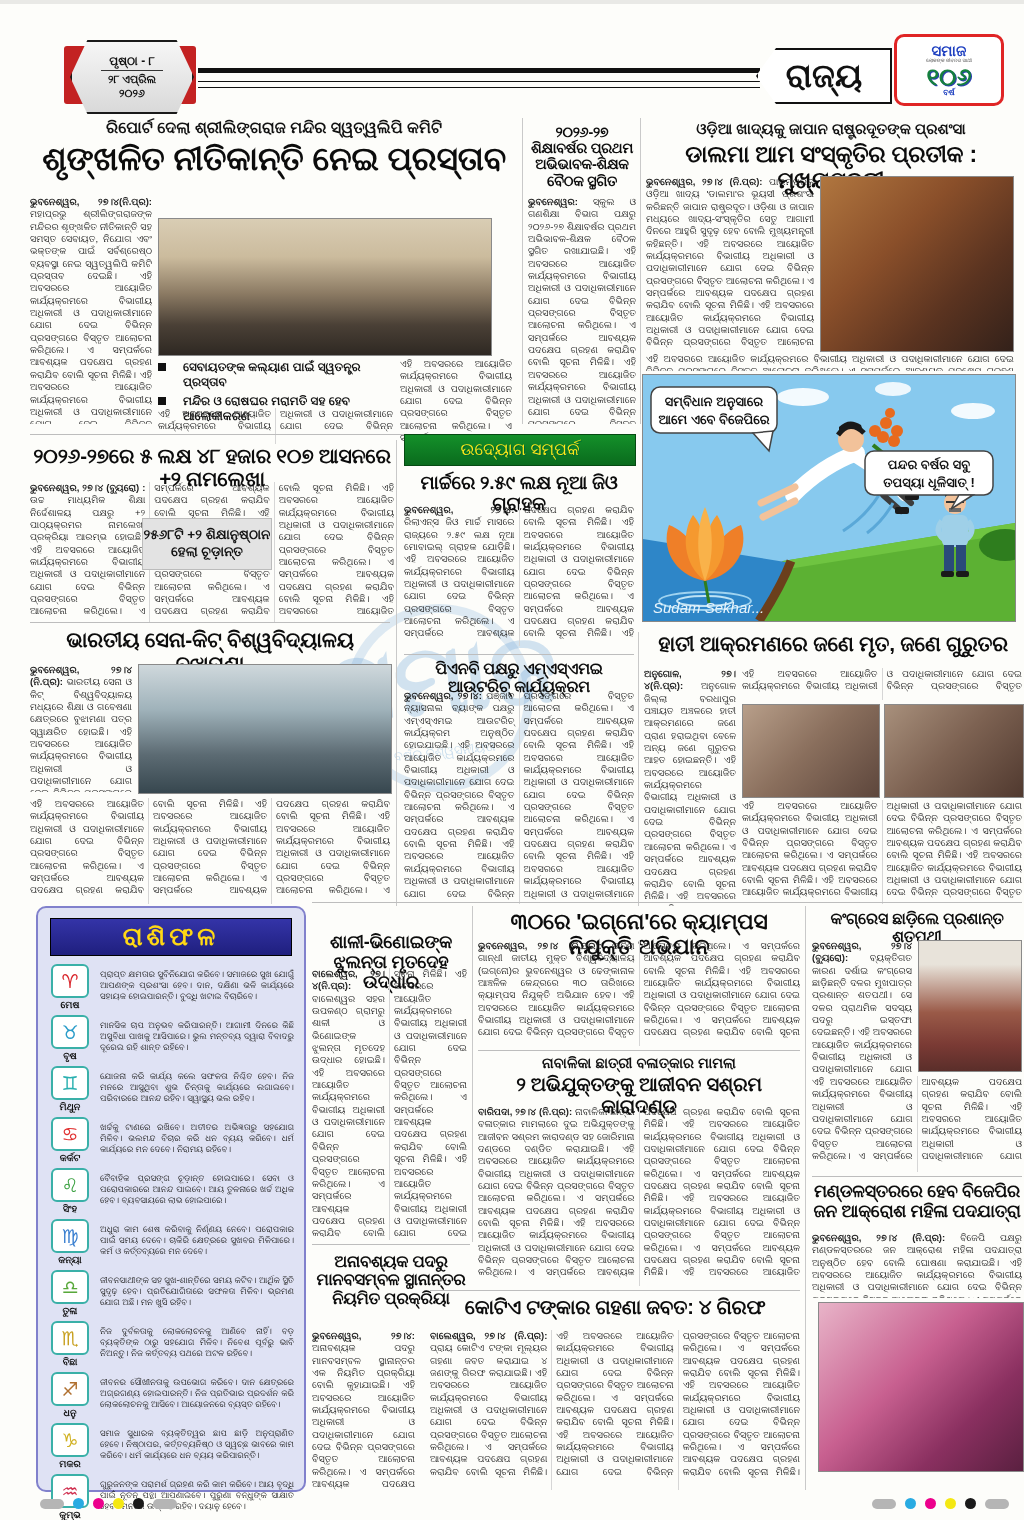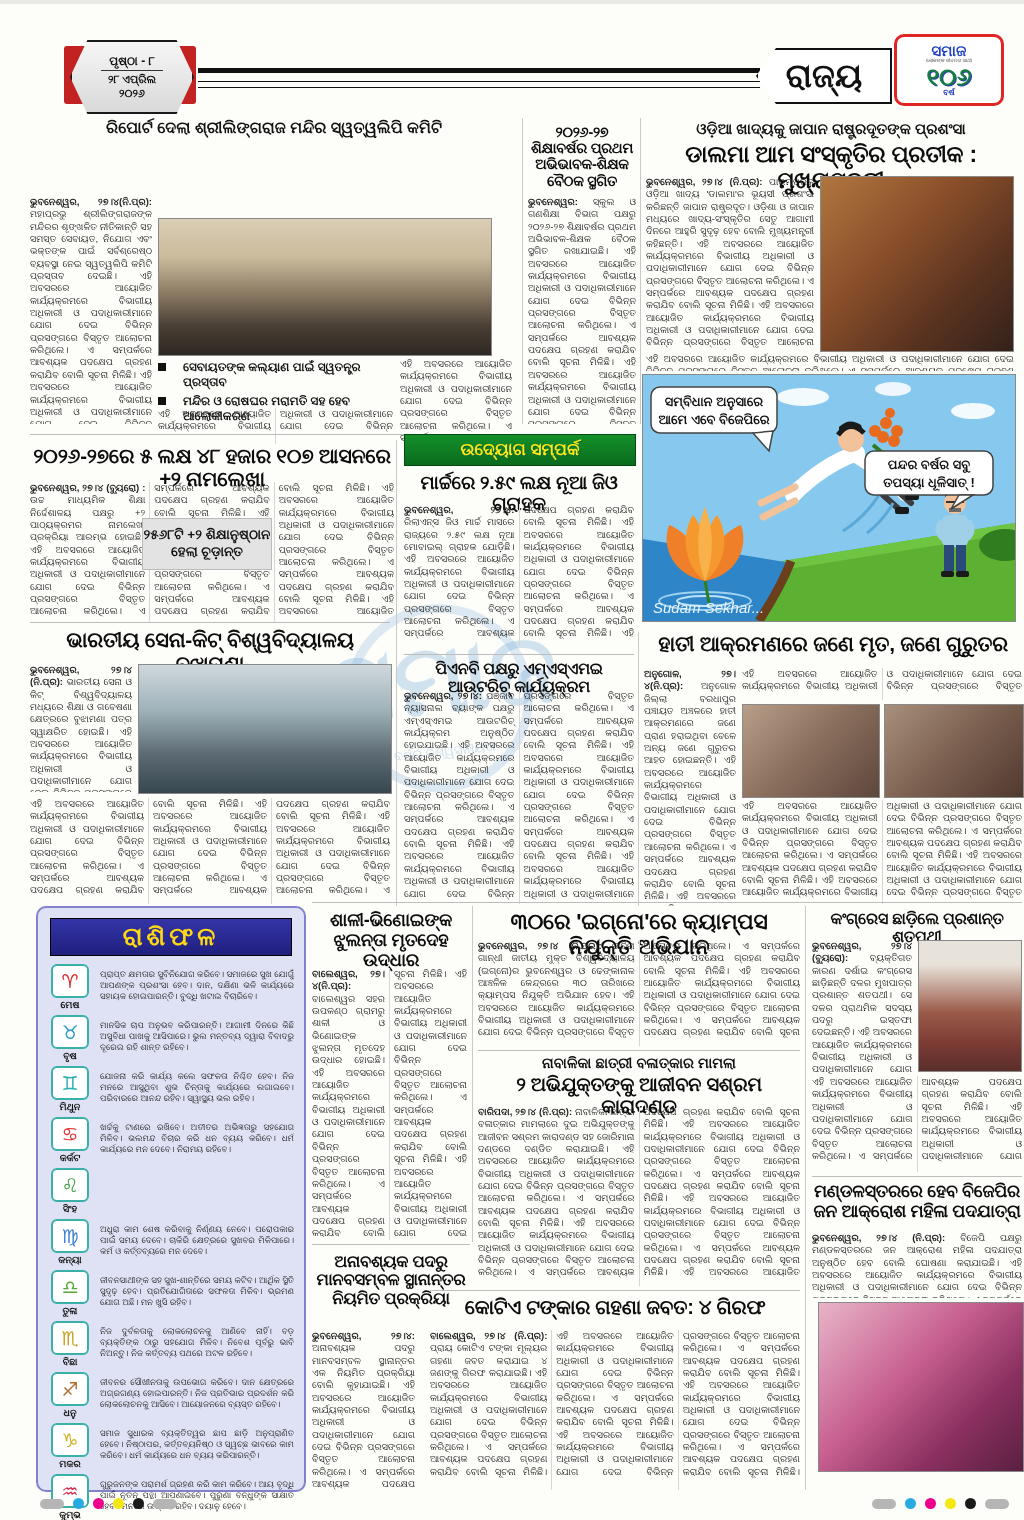--- a/index.html
+++ b/index.html
@@ -32,21 +32,21 @@
   .cols-3{column-count:3;column-gap:9px;column-rule:1px solid #d6d6d6;}
   .photo{border:1px solid #8a8a8a;}
   .hline{background:#bdbdbd;height:1px;}
   .vline{background:#cscsc;background:#c9c9c9;width:1px;}
   .bullet-row{display:flex;gap:17px;align-items:flex-start;font-weight:700;font-size:12px;line-height:1.25;}
   .bullet-sq{width:8px;height:8px;background:#111;margin-top:3px;flex:0 0 8px;}
   .inset-box{background:#e3e3e3;border:1px solid #bbb;display:flex;flex-direction:column;align-items:center;
         justify-content:center;font-weight:700;font-size:13.5px;text-align:center;line-height:1.25;}
   .green-banner{background:linear-gradient(180deg,#14902a,#0a6b1d);border:1px solid #064a13;display:flex;
         align-items:center;justify-content:center;}
-  .green-banner span{color:#ffe81a;font-weight:700;font-size:17px;text-shadow:1px 1px 0 #063;}
+  .green-banner span{color:#ffe81a;font-weight:400;font-size:17px;text-shadow:1px 1px 0 #063;}
   
   .horo{background:#dfe2f4;border:2px solid #8181cc;border-radius:10px;}
   .horo-title{background:linear-gradient(180deg,#3434a8,#1f1f7e);border:1px solid #000;margin:10px 12px 6px;
         height:36px;display:flex;align-items:center;justify-content:center;}
   .horo-title span{color:#ffd814;font-weight:700;font-size:25px;letter-spacing:4px;}
   .horo-row{display:flex;gap:8px;padding:2px 10px;align-items:center;}
   .horo-ic-wrap{flex:0 0 44px;text-align:center;}
   .horo-ic{width:34px;height:30px;margin:0 auto;background:#fff;border:2px solid #3ab0a8;border-radius:6px;
         display:flex;align-items:center;justify-content:center;font-size:19px;line-height:1;}
   .horo-nm{font-size:9.5px;font-weight:700;margin-top:1px;}
@@ -87,20 +87,21 @@
     <div class="mh-tag">ଲୋକଙ୍କ ଜୀବନର ସାଥୀ</div>
     <div class="mh-num">୧୦୬</div>
     <div class="mh-sub">ବର୍ଷ</div>
   </div>
 
   <div class="abs wm-ring" style="left:345px;top:600px;width:170px;height:170px;"></div>
   <div class="abs wm" style="left:330px;top:618px;">ସମାଜ</div>
   <div class="abs wm-small" style="left:352px;top:742px;">ଶତାଧିକ ବର୍ଷର ବିଶ୍ୱସନୀୟତା</div>
 
   <div class="abs kicker" style="left:30px;top:115px;width:488px;font-size:16px;">ରିପୋର୍ଟ ଦେଲା ଶ୍ରୀଲିଙ୍ଗରାଜ ମନ୍ଦିର ସ୍ୱତ୍ୱଲିପି କମିଟି</div>
+  <div class="abs headline" style="left:30px;top:137px;width:488px;font-size:33px;">ଶୃଙ୍ଖଳିତ ନୀତିକାନ୍ତି ନେଇ ପ୍ରସ୍ତାବ</div>
   <div class="abs body-text" style="left:30px;top:192px;width:122px;height:228px;">
     <span class="dl">ଭୁବନେଶ୍ୱର, ୨୭।୪(ନି.ପ୍ର): </span><span>ମହାପ୍ରଭୁ ଶ୍ରୀଲିଙ୍ଗରାଜଙ୍କ ମନ୍ଦିରର ଶୃଙ୍ଖଳିତ ନୀତିକାନ୍ତି ସହ ସମସ୍ତ ସେବାୟତ, ନିଯୋଗ ଏବଂ ଭକ୍ତଙ୍କ ପାଇଁ ସର୍ବଶ୍ରେଷ୍ଠ ବ୍ୟବସ୍ଥା ନେଇ ସ୍ୱତ୍ୱଲିପି କମିଟି ପ୍ରସ୍ତାବ ଦେଇଛି। </span><span>ଏହି ଅବସରରେ ଆୟୋଜିତ କାର୍ଯ୍ୟକ୍ରମରେ ବିଭାଗୀୟ ଅଧିକାରୀ ଓ ପଦାଧିକାରୀମାନେ ଯୋଗ ଦେଇ ବିଭିନ୍ନ ପ୍ରସଙ୍ଗରେ ବିସ୍ତୃତ ଆଲୋଚନା କରିଥିଲେ। ଏ ସମ୍ପର୍କରେ ଆବଶ୍ୟକ ପଦକ୍ଷେପ ଗ୍ରହଣ କରାଯିବ ବୋଲି ସୂଚନା ମିଳିଛି। ଏହି ଅବସରରେ ଆୟୋଜିତ କାର୍ଯ୍ୟକ୍ରମରେ ବିଭାଗୀୟ ଅଧିକାରୀ ଓ ପଦାଧିକାରୀମାନେ ଯୋଗ ଦେଇ ବିଭିନ୍ନ ପ୍ରସଙ୍ଗରେ ବିସ୍ତୃତ ଆଲୋଚନା କରିଥିଲେ। ଏ ସମ୍ପର୍କରେ ଆବଶ୍ୟକ ପଦକ୍ଷେପ ଗ୍ରହଣ କରାଯିବ ବୋଲି ସୂଚନା ମିଳିଛି। ଏହି ଅବସରରେ ଆୟୋଜିତ କାର୍ଯ୍ୟକ୍ରମରେ ବିଭାଗୀୟ ଅଧିକାରୀ ଓ ପଦାଧିକାରୀମାନେ ଯୋଗ ଦେଇ ବିଭିନ୍ନ ପ୍ରସଙ୍ଗରେ ବିସ୍ତୃତ ଆଲୋଚନା କରିଥିଲେ। ଏ ସମ୍ପର୍କରେ ଆବଶ୍ୟକ ପଦକ୍ଷେପ ଗ୍ରହଣ କରାଯିବ ବୋଲି ସୂଚନା ମିଳିଛି।</span>
   </div>
   <div class="abs photo" style="left:158px;top:214px;width:332px;height:136px;background:linear-gradient(180deg,#d9cdb4 0%,#cbbb9d 28%,#8b7a63 55%,#4a4036 78%,#2e2822 100%);"></div>
   <div class="abs" style="left:158px;top:356px;width:240px;">
     <div class="bullet-row">
         <span class="bullet-sq"></span>
         <span>ସେବାୟତଙ୍କ କଲ୍ୟାଣ ପାଇଁ ସ୍ୱତନ୍ତ୍ର ପ୍ରସ୍ତାବ</span>
       </div>
     <div class="bullet-row" style="margin-top:4px;">
@@ -282,20 +283,21 @@
             <div class="horo-ic" style="color: rgb(224, 48, 48);">♋</div>
             <div class="horo-nm">କର୍କଟ</div>
           </div>
           <div class="horo-tx">ଖର୍ଚ୍ଚକୁ ଟାଣରେ ରଖିବେ। ଅତୀତର ଅଭିଜ୍ଞତାରୁ ସହଯୋଗ ମିଳିବ। ଭଲମନ୍ଦ ବିଚାର କରି ଧନ ବ୍ୟୟ କରିବେ। ଧର୍ମ କାର୍ଯ୍ୟରେ ମନ ଦେବେ। ନିରାମୟ ରହିବେ।</div>
         </div>
         <div class="horo-row">
           <div class="horo-ic-wrap">
             <div class="horo-ic" style="color: rgb(58, 160, 64);">♌</div>
             <div class="horo-nm">ସିଂହ</div>
           </div>
+          <div class="horo-tx">ବୈବାହିକ ପ୍ରସଙ୍ଗ ଚୂଡ଼ାନ୍ତ ହୋଇପାରେ। ସେବା ଓ ପରୋପକାରରେ ଆନନ୍ଦ ପାଇବେ। ଆୟ ତୁଳନାରେ ଖର୍ଚ୍ଚ ଅଧିକ ହେବ। ବ୍ୟବସାୟରେ ଲାଭ ହୋଇପାରେ।</div>
         </div>
         <div class="horo-row">
           <div class="horo-ic-wrap">
             <div class="horo-ic" style="color: rgb(58, 127, 208);">♍</div>
             <div class="horo-nm">କନ୍ୟା</div>
           </div>
           <div class="horo-tx">ଅଧୁରା କାମ ଶେଷ କରିବାକୁ ନିର୍ଣ୍ଣୟ ନେବେ। ପରୋପକାର ପାଇଁ ସମୟ ଦେବେ। ଚାକିରି କ୍ଷେତ୍ରରେ ସୁଖବର ମିଳିପାରେ। କର୍ମ ଓ କର୍ତ୍ତବ୍ୟରେ ମନ ଦେବେ।</div>
         </div>
         <div class="horo-row">
           <div class="horo-ic-wrap">
@@ -330,21 +332,21 @@
             <div class="horo-ic" style="color: rgb(208, 48, 80);">♒</div>
             <div class="horo-nm">କୁମ୍ଭ</div>
           </div>
           <div class="horo-tx">ଗୁରୁଜନଙ୍କ ପରାମର୍ଶ ଗ୍ରହଣ କରି କାମ କରିବେ। ଆୟ ବୃଦ୍ଧି ପାଇଁ ନୂତନ ପନ୍ଥା ଆପଣାଇବେ। ପୁରୁଣା ବନ୍ଧୁଙ୍କ ସାକ୍ଷାତ ହେବ। ମନରେ ଉତ୍ସାହ ରହିବ। ଦୟାଳୁ ହେବେ।</div>
         </div>
         <div class="horo-row"></div>
       </div>
   </div>
 
   <div class="abs hline" style="left:312px;top:898px;width:710px;"></div>
-  <div class="abs headline" style="left:312px;top:906px;width:158px;font-size:18px;">
+  <div class="abs headline" style="left:312px;top:928px;width:158px;font-size:18px;">
     <div>ଶାଳୀ-ଭିଣୋଇଙ୍କ</div>
     <div>ଝୁଲନ୍ତା ମୃତଦେହ ଉଦ୍ଧାର</div>
   </div>
   <div class="abs body-text cols-2" style="left:312px;top:964px;width:155px;height:272px;">
     <span class="dl">ବାଲେଶ୍ୱର, ୨୭।୪(ନି.ପ୍ର): </span><span>ବାଲେଶ୍ୱର ସହର ଉପକଣ୍ଠ ଗ୍ରାମରୁ ଶାଳୀ ଓ ଭିଣୋଇଙ୍କ ଝୁଲନ୍ତା ମୃତଦେହ ଉଦ୍ଧାର ହୋଇଛି। </span><span>ଏହି ଅବସରରେ ଆୟୋଜିତ କାର୍ଯ୍ୟକ୍ରମରେ ବିଭାଗୀୟ ଅଧିକାରୀ ଓ ପଦାଧିକାରୀମାନେ ଯୋଗ ଦେଇ ବିଭିନ୍ନ ପ୍ରସଙ୍ଗରେ ବିସ୍ତୃତ ଆଲୋଚନା କରିଥିଲେ। ଏ ସମ୍ପର୍କରେ ଆବଶ୍ୟକ ପଦକ୍ଷେପ ଗ୍ରହଣ କରାଯିବ ବୋଲି ସୂଚନା ମିଳିଛି। ଏହି ଅବସରରେ ଆୟୋଜିତ କାର୍ଯ୍ୟକ୍ରମରେ ବିଭାଗୀୟ ଅଧିକାରୀ ଓ ପଦାଧିକାରୀମାନେ ଯୋଗ ଦେଇ ବିଭିନ୍ନ ପ୍ରସଙ୍ଗରେ ବିସ୍ତୃତ ଆଲୋଚନା କରିଥିଲେ। ଏ ସମ୍ପର୍କରେ ଆବଶ୍ୟକ ପଦକ୍ଷେପ ଗ୍ରହଣ କରାଯିବ ବୋଲି ସୂଚନା ମିଳିଛି। ଏହି ଅବସରରେ ଆୟୋଜିତ କାର୍ଯ୍ୟକ୍ରମରେ ବିଭାଗୀୟ ଅଧିକାରୀ ଓ ପଦାଧିକାରୀମାନେ ଯୋଗ ଦେଇ ବିଭିନ୍ନ ପ୍ରସଙ୍ଗରେ ବିସ୍ତୃତ ଆଲୋଚନା କରିଥିଲେ। ଏ ସମ୍ପର୍କରେ ଆବଶ୍ୟକ ପଦକ୍ଷେପ ଗ୍ରହଣ କରାଯିବ ବୋଲି ସୂଚନା ମିଳିଛି। ଏହି ଅବସରରେ ଆୟୋଜିତ କାର୍ଯ୍ୟକ୍ରମରେ ବିଭାଗୀୟ ଅଧିକାରୀ ଓ ପଦାଧିକାରୀମାନେ ଯୋଗ ଦେଇ ବିଭିନ୍ନ ପ୍ରସଙ୍ଗରେ ବିସ୍ତୃତ ଆଲୋଚନା କରିଥିଲେ। ଏ ସମ୍ପର୍କରେ ଆବଶ୍ୟକ ପଦକ୍ଷେପ ଗ୍ରହଣ କରାଯିବ ବୋଲି ସୂଚନା ମିଳିଛି।</span>
   </div>
 
   <div class="abs hline" style="left:312px;top:1240px;width:158px;"></div>
   <div class="abs headline" style="left:312px;top:1248px;width:158px;font-size:16.5px;">
     <div>ଅନାବଶ୍ୟକ ପଦରୁ</div>

